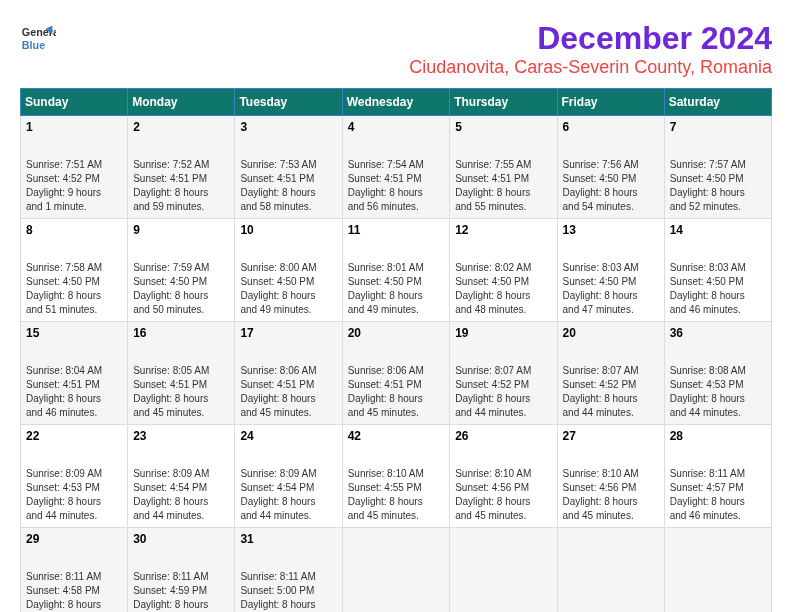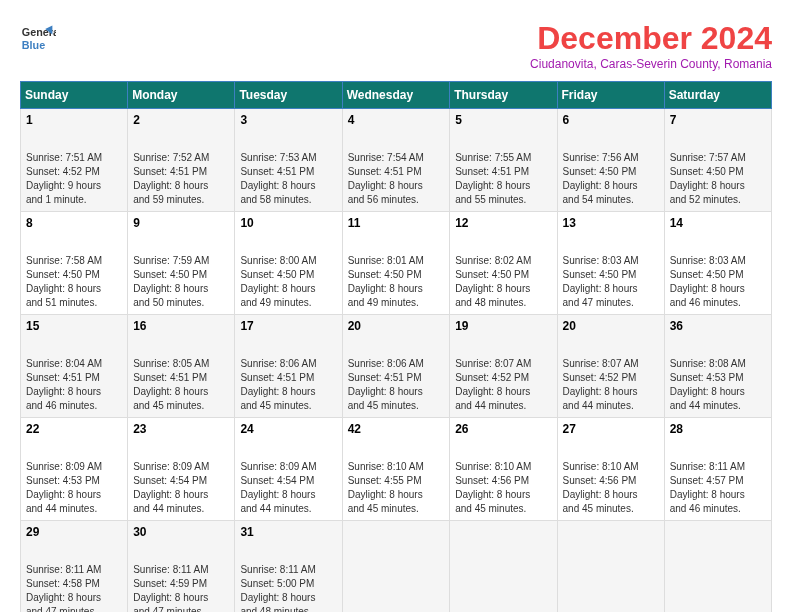--- a/index.html
+++ b/index.html
@@ -24,25 +24,25 @@
     .logo-icon {
       width: 36px;
       height: 36px;
     }
     .title-section {
       text-align: right;
     }
     .main-title {
       font-size: 32px;
       font-weight: bold;
+      color: #6d28d9;
+    }
+    .subtitle {
+      font-size: 18px;
       color: #ef4444;
-    }
-    .subtitle {
-      font-size: 12px;
-      color: #a21caf;
     }
     table {
       width: 100%;
       border-collapse: collapse;
       font-size: 11px;
     }
     thead tr th {
       background-color: #0f766e;
       color: #fff;
       padding: 6px 4px;

